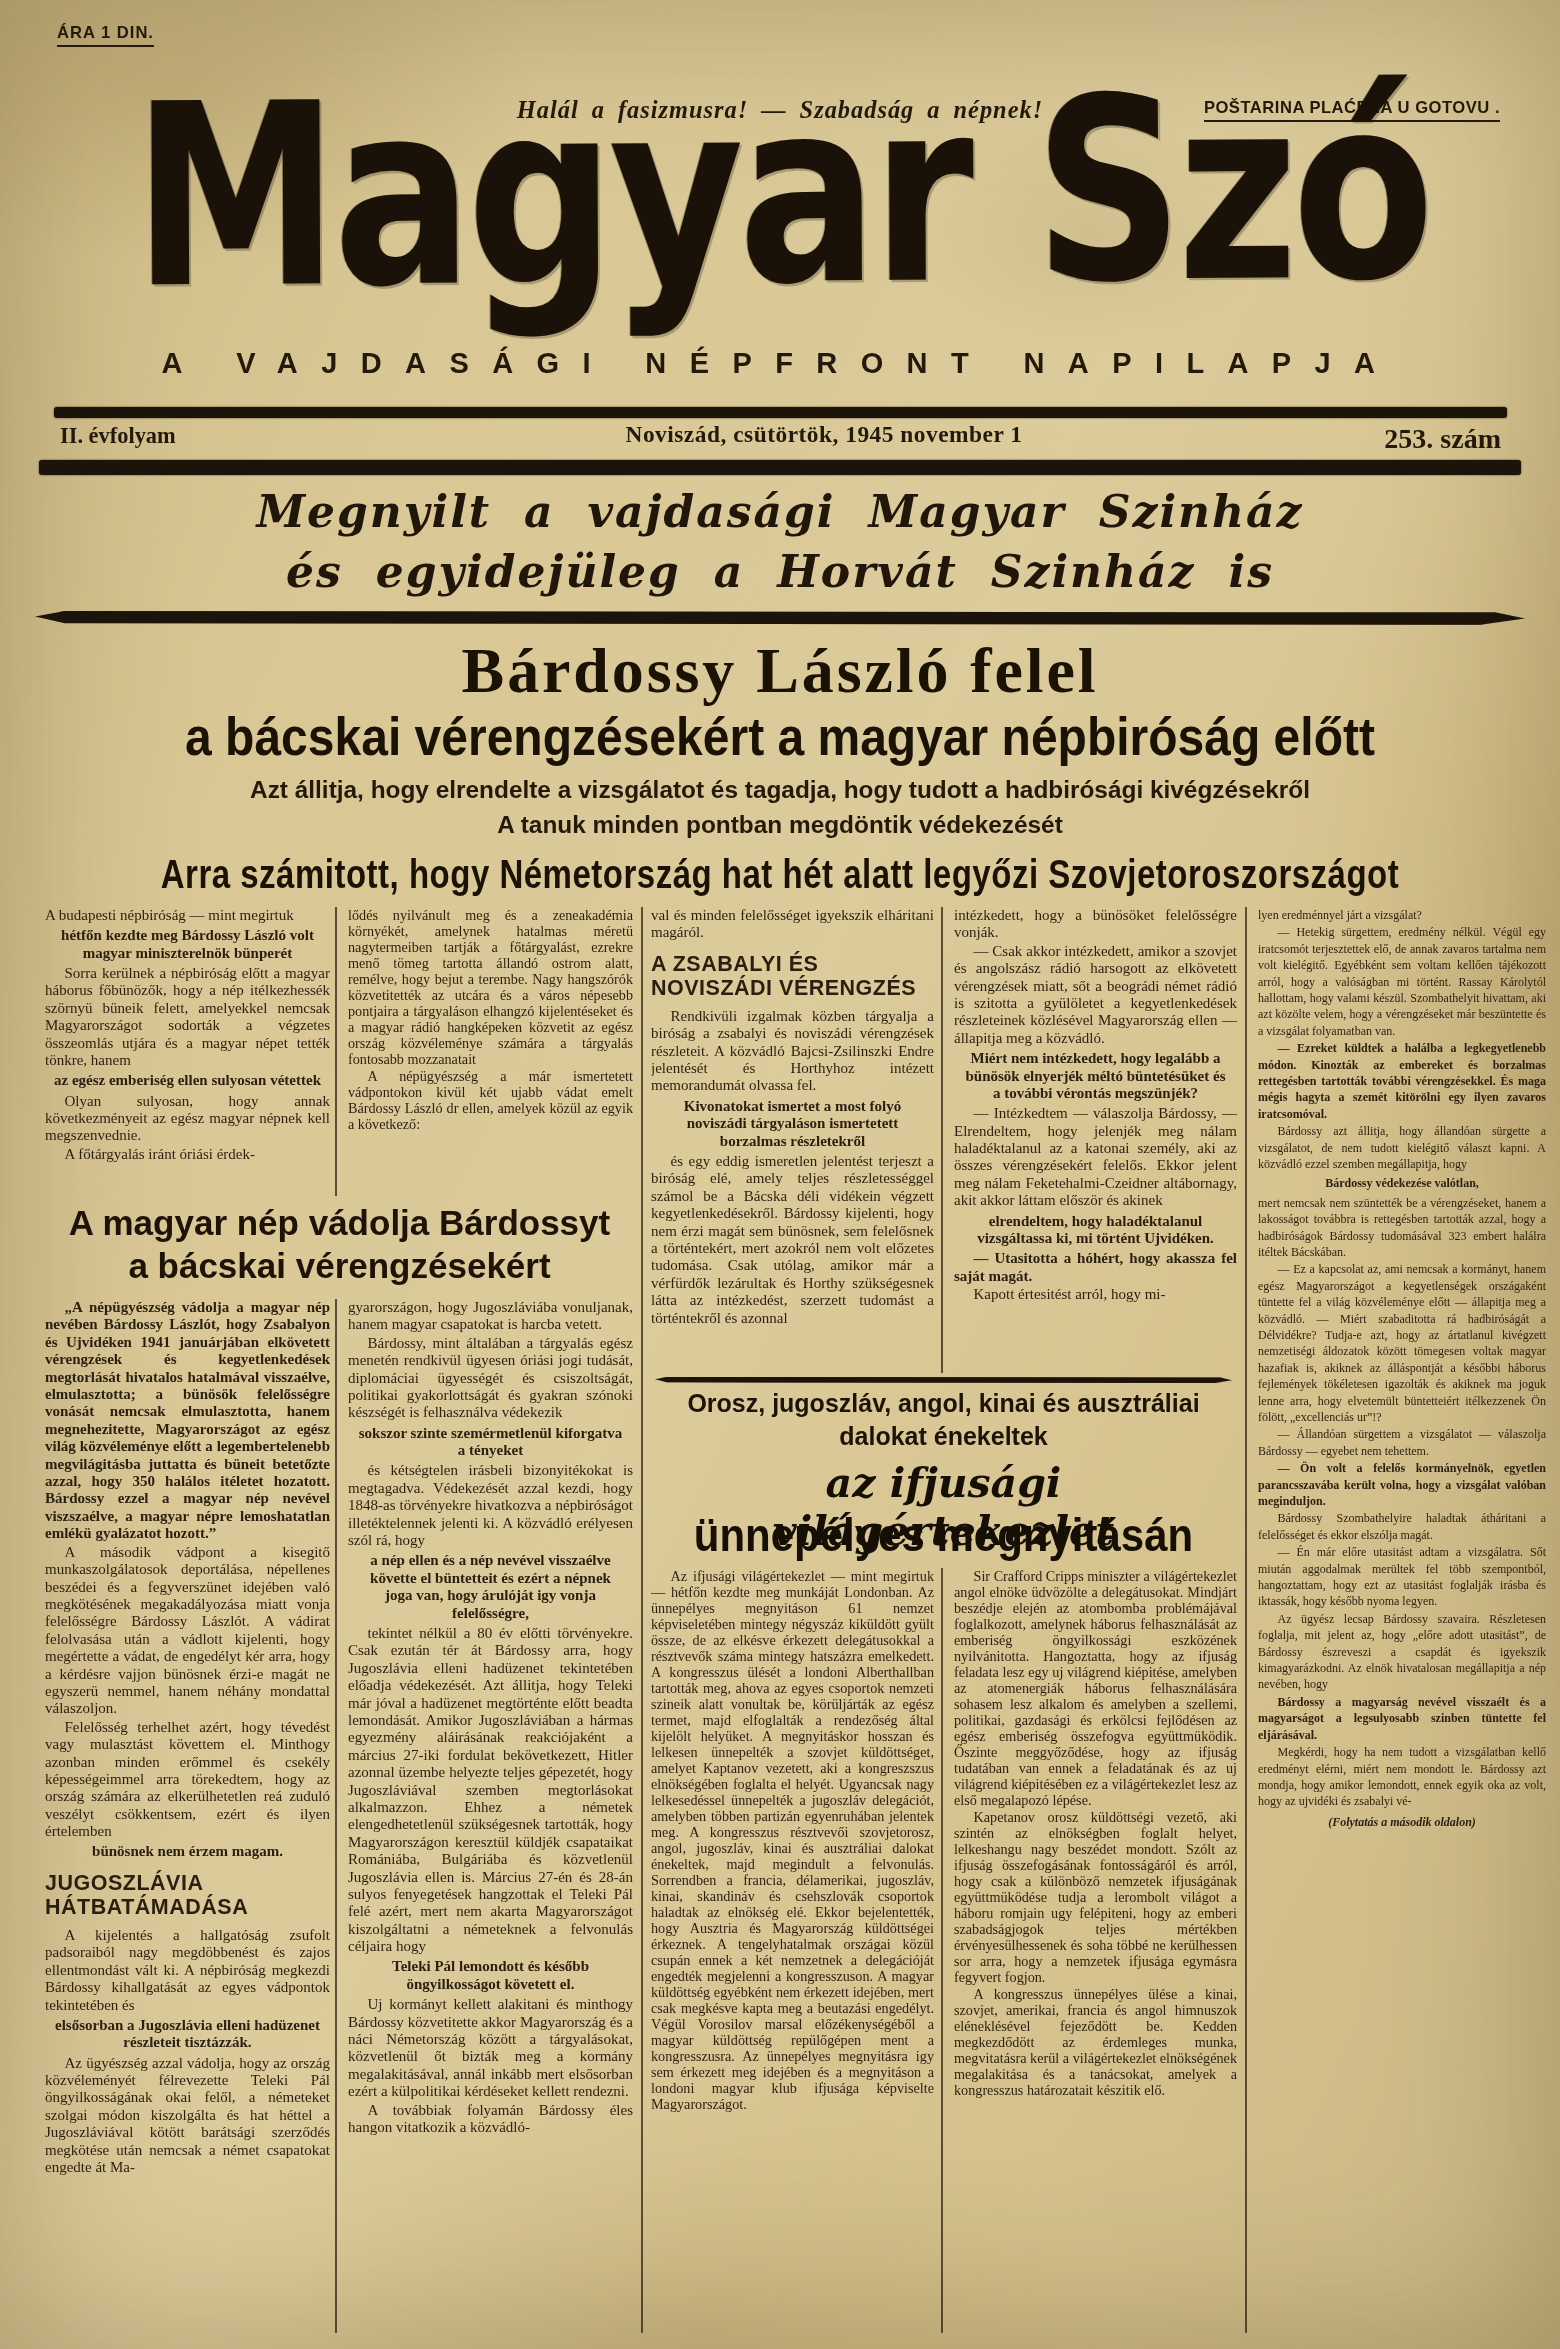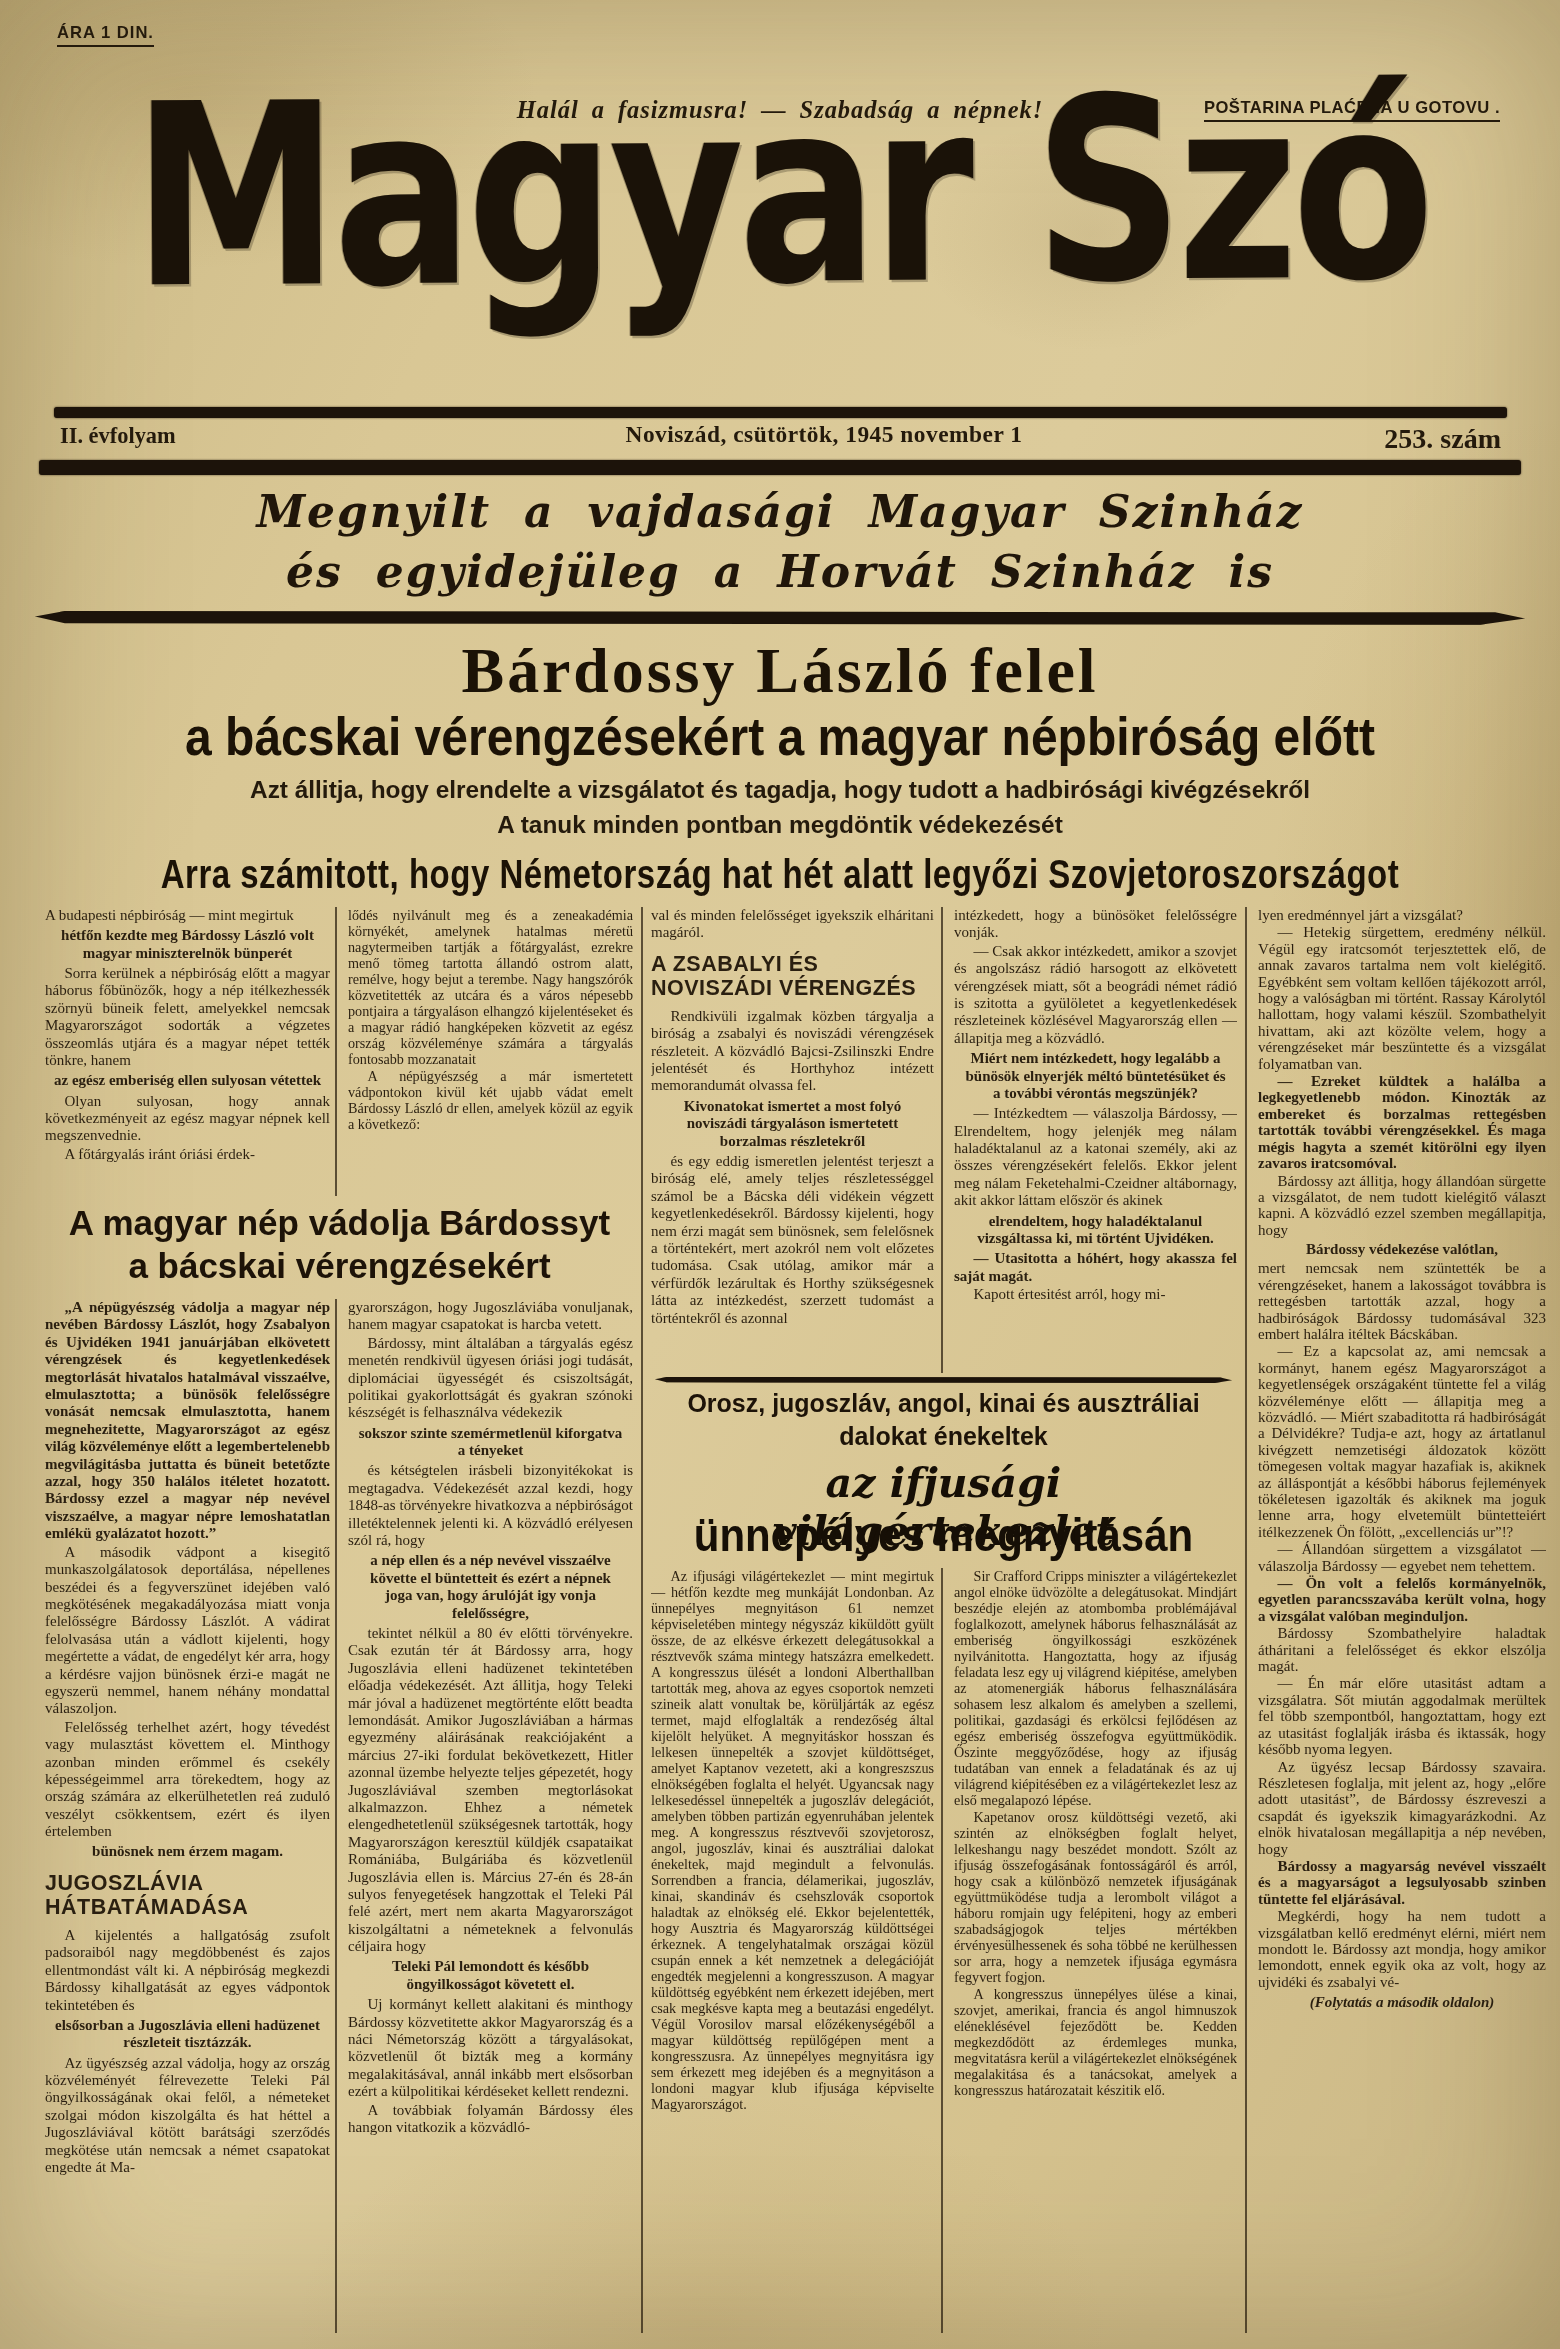--- a/index.html
+++ b/index.html
@@ -71,20 +71,21 @@
 </head>
 <body>
 
 <div class="page">
 
   <div class="topstrip-item price ink">ÁRA 1 DIN.</div>
   <div class="topstrip-item slogan ink">Halál a fasizmusra! — Szabadság a népnek!</div>
   <div class="topstrip-item postage ink">POŠTARINA PLAĆENA U GOTOVU .</div>
 
   <div class="masthead">Magyar Szó</div>
+  <div class="subtitle">A VAJDASÁGI NÉPFRONT NAPILAPJA</div>
 
   <div class="bar" style="left:54px;top:407px;width:1453px;height:10.7px;"></div>
   <div class="dl-vol ink">II. évfolyam</div>
   <div class="dl-date ink">Noviszád, csütörtök, 1945 november 1</div>
   <div class="dl-issue ink">253. szám</div>
   <div class="bar" style="left:39px;top:460px;width:1482px;height:14.6px;"></div>
 
   <div class="banner-line" style="top:486px;">Megnyilt a vajdasági Magyar Szinház</div>
   <div class="banner-line" style="top:546px;">és egyidejüleg a Horvát Szinház is</div>
   <div class="bar taper" style="left:35px;top:611px;width:1490px;height:13.7px;"></div>
@@ -171,21 +172,21 @@
     <div class="pb">— Utasitotta a hóhért, hogy akassza fel saját magát.</div>
     <div class="p">Kapott értesitést arról, hogy mi-</div>
   </div>
 
   <div class="colseg dense" style="left:954px;top:1568px;width:283px;height:767px;">
     <div class="pf" style="text-indent:19.5px;">Sir Crafford Cripps miniszter a világértekezlet angol elnöke üdvözölte a delegátusokat. Mindjárt beszédje elején az atombomba problémájával foglalkozott, amelynek háborus felhasználását az emberiség öngyilkossági eszközének nyilvánitotta. Hangoztatta, hogy az ifjuság feladata lesz egy uj világrend kiépitése, amelyben az atomenergiák háborus felhasználására sohasem lesz alkalom és amelyben a szellemi, politikai, gazdasági és erkölcsi fejlődésen az egész emberiség összefogva együttmüködik. Őszinte meggyőződése, hogy az ifjuság tudatában van ennek a feladatának és az uj világrend kiépitésében ez a világértekezlet lesz az első megalapozó lépése.</div>
     <div class="p">Kapetanov orosz küldöttségi vezető, aki szintén az elnökségben foglalt helyet, lelkeshangu nagy beszédet mondott. Szólt az ifjuság összefogásának fontosságáról és arról, hogy csak a különböző nemzetek ifjuságának együttmüködése tudja a lerombolt világot a háboru romjain ugy felépiteni, hogy az emberi szabadságjogok teljes mértékben érvényesülhessenek és soha többé ne kerülhessen sor arra, hogy a nemzetek ifjusága egymásra fegyvert fogjon.</div>
     <div class="p">A kongresszus ünnepélyes ülése a kinai, szovjet, amerikai, francia és angol himnuszok eléneklésével fejeződött be. Kedden megkezdődött az érdemleges munka, megvitatásra kerül a világértekezlet elnökségének megalakitása és a tanácsokat, amelyek a kongresszus határozatait készitik elő.</div>
   </div>
 
-  <div class="colseg" style="left:1258px;top:907px;width:288px;height:1430px;font-size:15px;line-height:16.4px;">
+  <div class="colseg" style="left:1258px;top:907px;width:288px;height:1430px;font-size:12px;line-height:16.4px;">
     <div class="pf">lyen eredménnyel járt a vizsgálat?</div>
     <div class="p">— Hetekig sürgettem, eredmény nélkül. Végül egy iratcsomót terjesztettek elő, de annak zavaros tartalma nem volt kielégitő. Egyébként sem voltam kellően tájékozott arról, hogy a valóságban mi történt. Rassay Károlytól hallottam, hogy valami készül. Szombathelyit hivattam, aki azt közölte velem, hogy a vérengzéseket már beszüntette és a vizsgálat folyamatban van.</div>
     <div class="pb">— Ezreket küldtek a halálba a legkegyetlenebb módon. Kinozták az embereket és borzalmas rettegésben tartották további vérengzésekkel. És maga mégis hagyta a szemét kitörölni egy ilyen zavaros iratcsomóval.</div>
     <div class="p">Bárdossy azt állitja, hogy állandóan sürgette a vizsgálatot, de nem tudott kielégitő választ kapni. A közvádló ezzel szemben megállapitja, hogy</div>
     <div class="bc">Bárdossy védekezése valótlan,</div>
     <div class="pf">mert nemcsak nem szüntették be a vérengzéseket, hanem a lakosságot továbbra is rettegésben tartották azzal, hogy a hadbiróságok Bárdossy tudomásával 323 embert halálra itéltek Bácskában.</div>
     <div class="p">— Ez a kapcsolat az, ami nemcsak a kormányt, hanem egész Magyarországot a kegyetlenségek országaként tüntette fel a világ közvéleménye előtt — állapitja meg a közvádló. — Miért szabaditotta rá hadbiróságát a Délvidékre? Tudja-e azt, hogy az ártatlanul kivégzett nemzetiségi áldozatok között tömegesen voltak magyar hazafiak is, akiknek az álláspontját a későbbi háborus fejlemények tökéletesen igazolták és akiknek ma joguk lenne arra, hogy elvetemült büntetteiért itélkezzenek Ön fölött, „excellenciás ur”!?</div>
     <div class="p">— Állandóan sürgettem a vizsgálatot — válaszolja Bárdossy — egyebet nem tehettem.</div>
     <div class="pb">— Ön volt a felelős kormányelnök, egyetlen parancsszavába került volna, hogy a vizsgálat valóban meginduljon.</div>
     <div class="p">Bárdossy Szombathelyire haladtak átháritani a felelősséget és ekkor elszólja magát.</div>

